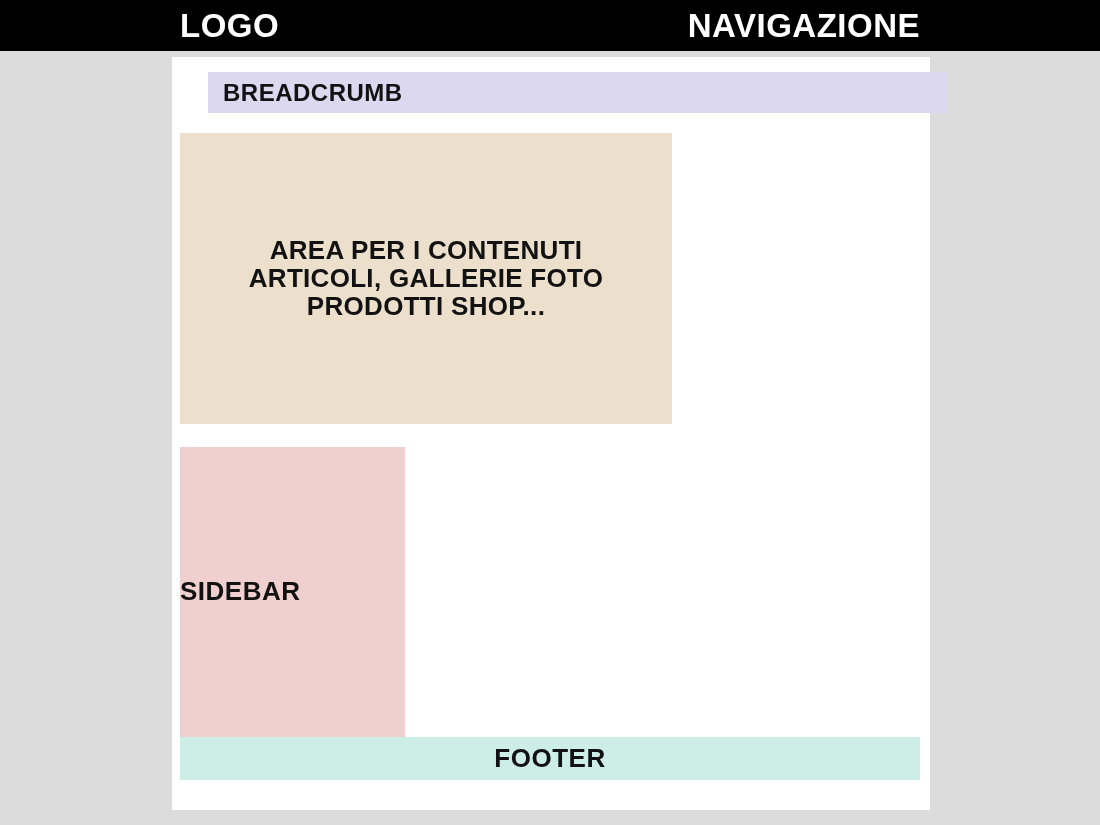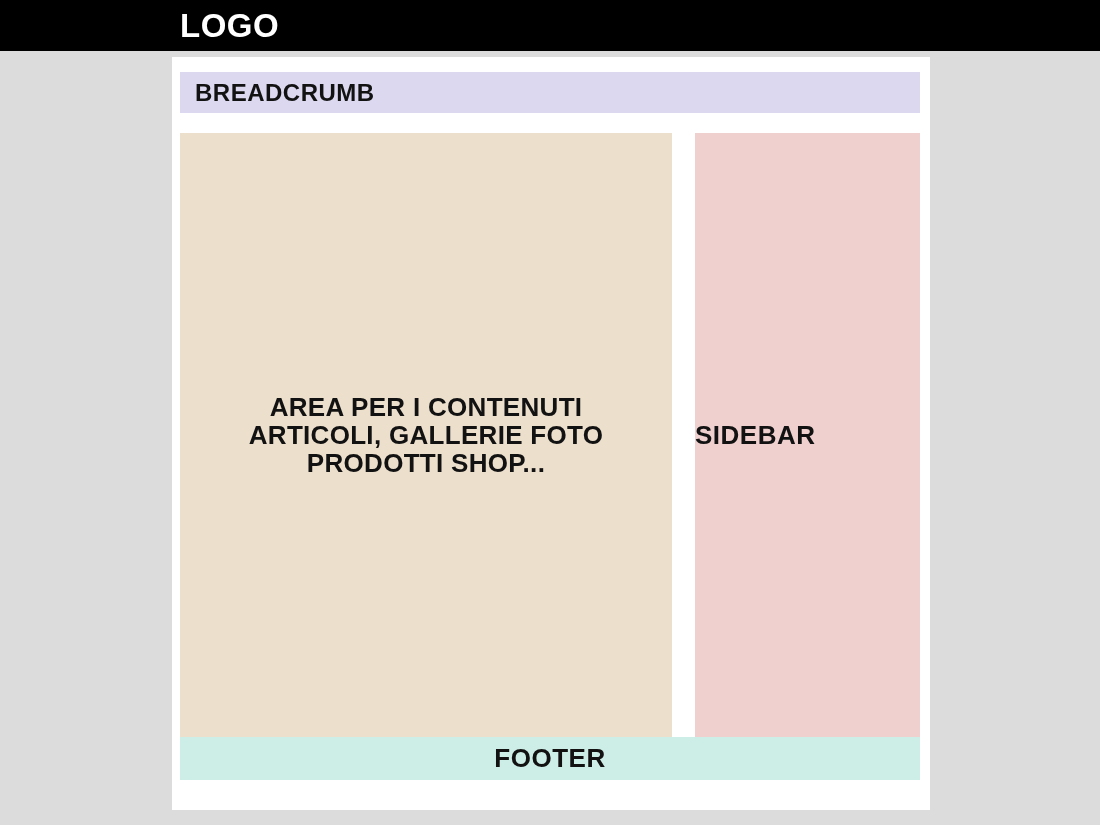--- a/index.html
+++ b/index.html
@@ -45,26 +45,28 @@
     padding: 15px 10px 10px 8px;
   }
   .breadcrumb-bar {
     width: 740px; height: 41px;
     background: #dbd8f0;
     display: flex;
     align-items: center;
     padding-left: 15px;
     font-size: 24px;
     letter-spacing: 0.5px;
+    margin-left: 28px;
   }
   .content-row {
     margin-top: 20px;
     width: 740px; height: 604px;
     display: flex;
     gap: 23px;
+    flex-direction: column;
   }
   .content-area {
     width: 492px; height: 604px;
     background: #ecdfcc;
     display: flex;
     align-items: center;
     justify-content: center;
     text-align: center;
   }
   .content-area .content-text {
@@ -90,20 +92,21 @@
     letter-spacing: 0.5px;
   }
 </style>
 </head>
 <body>
 
 <div class="stage">
 
   <div class="header-bar">
     <span class="hdr-label">LOGO</span>
+    <span class="hdr-label">NAVIGAZIONE</span>
   </div>
 
   <div class="page-container">
 
     <div class="breadcrumb-bar">
       <span>BREADCRUMB</span>
     </div>
 
     <div class="content-row">
 

